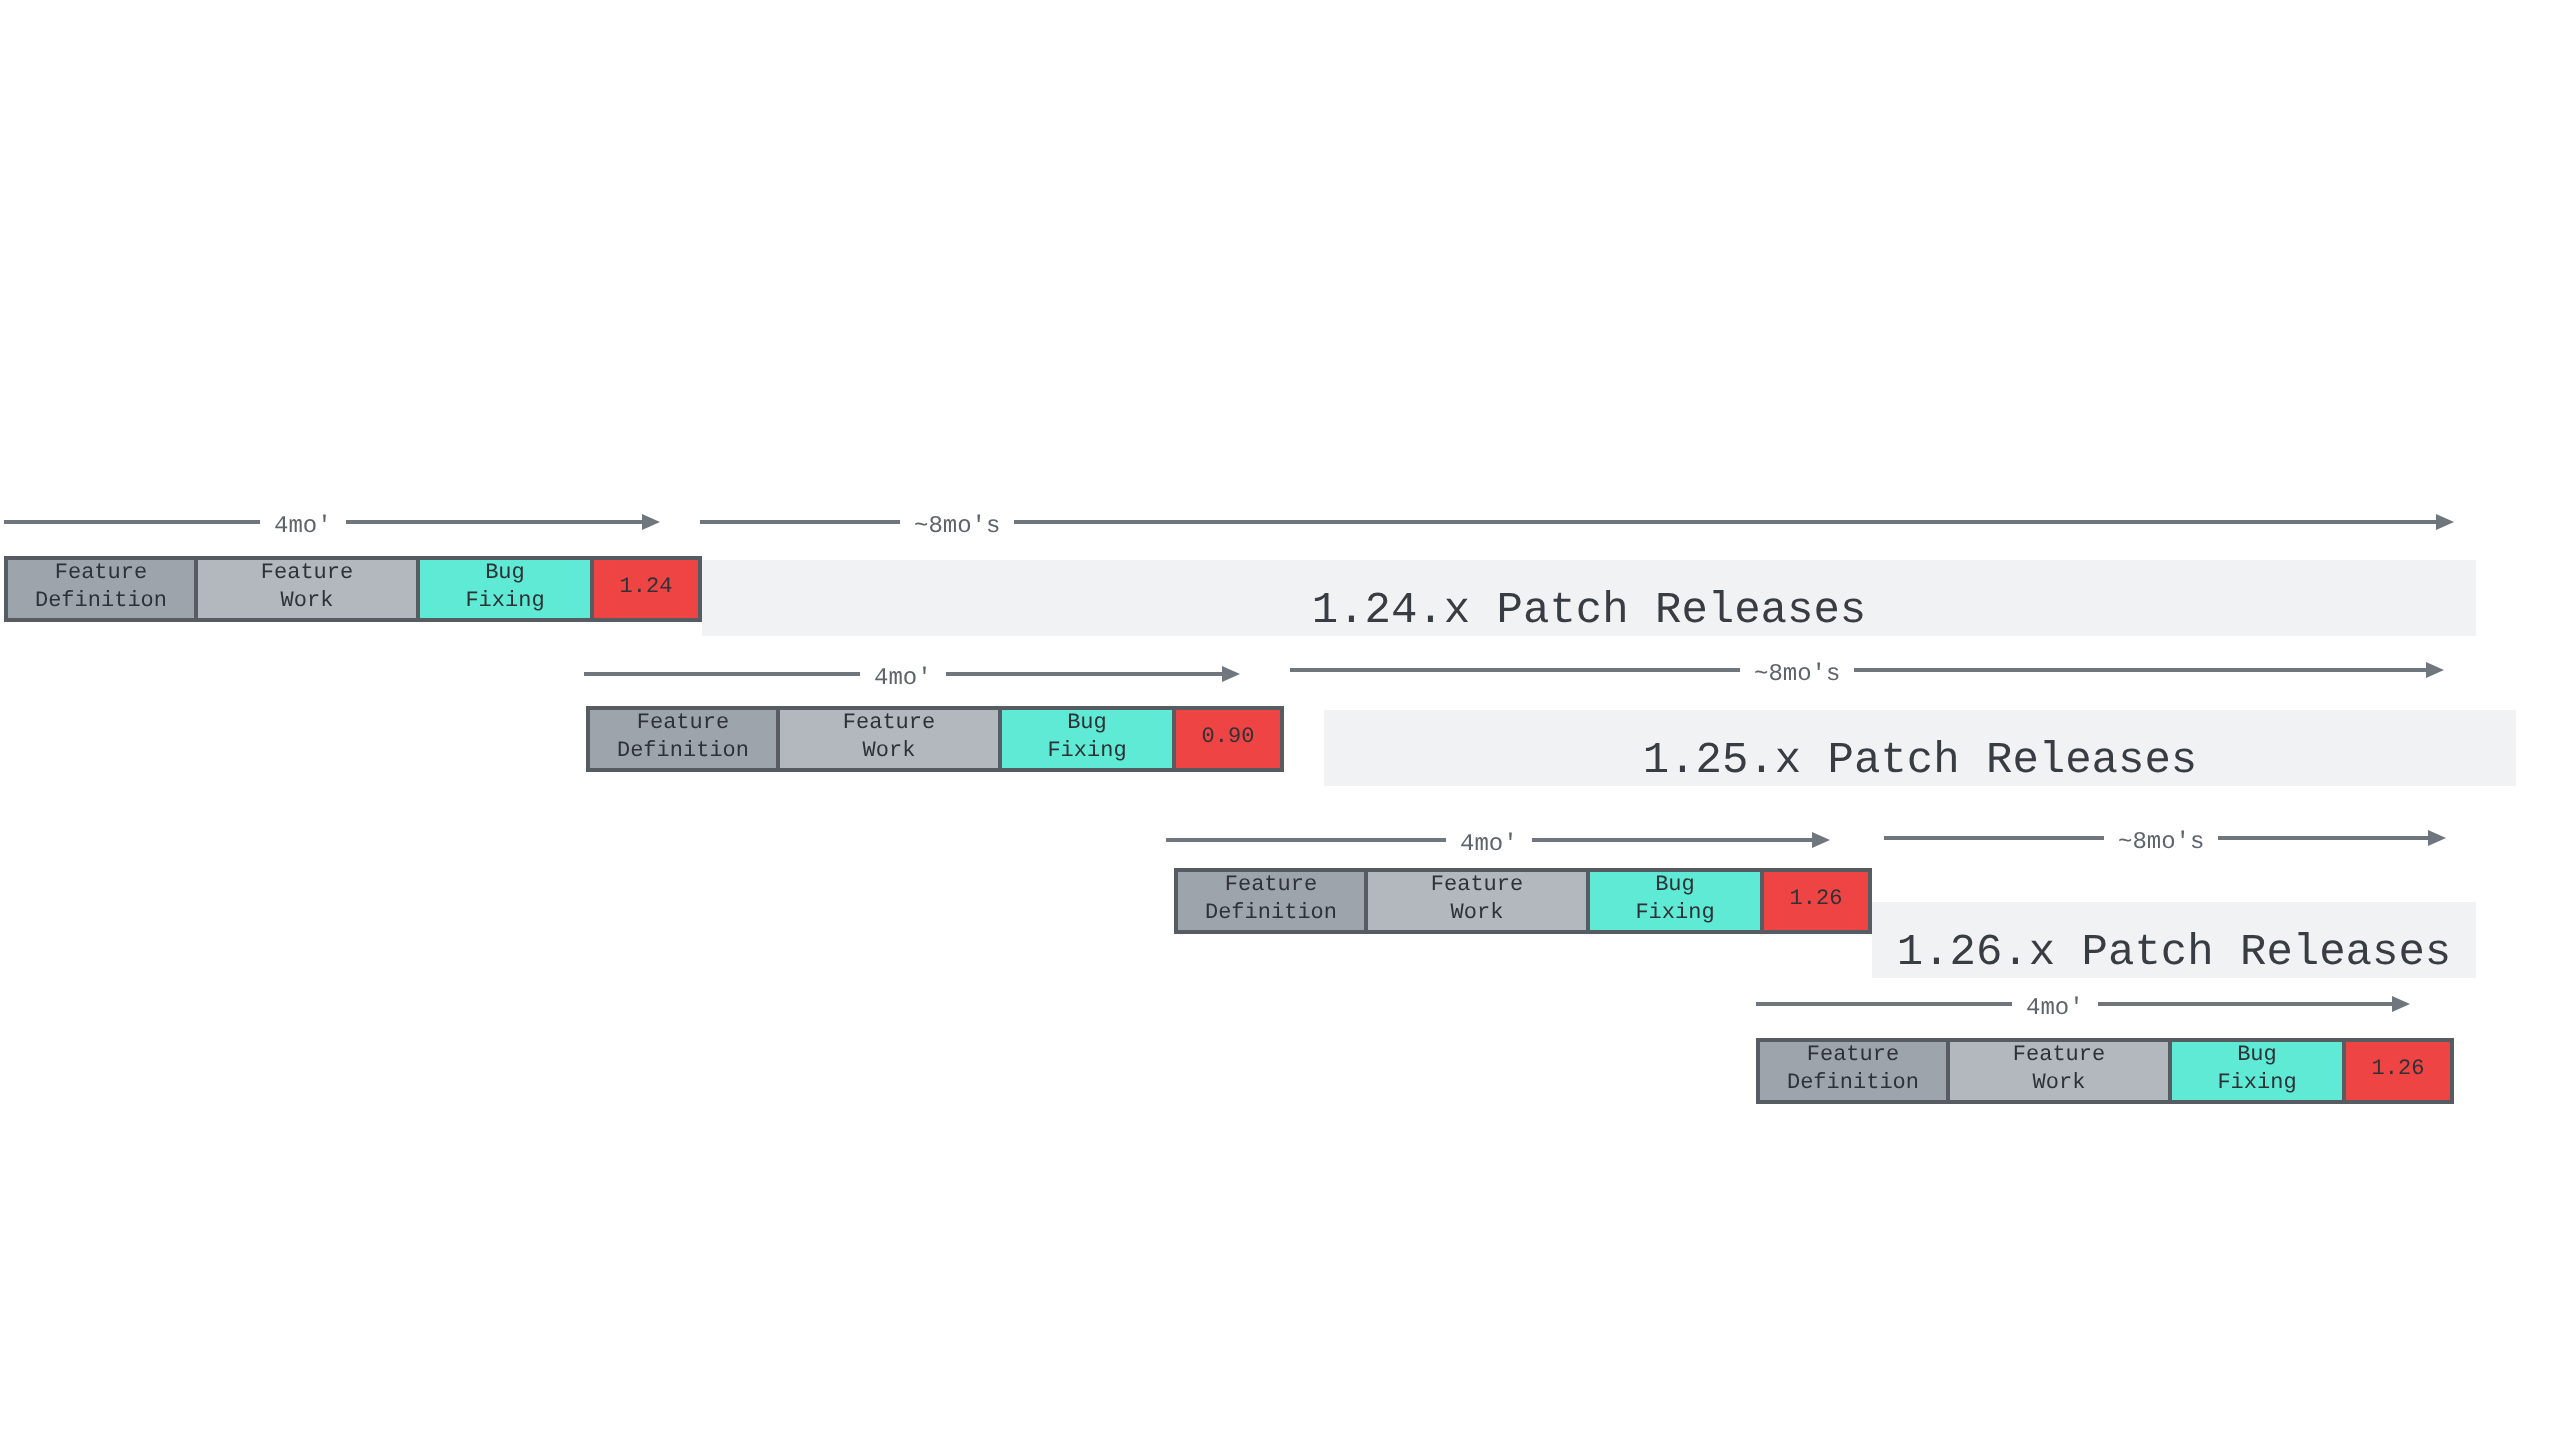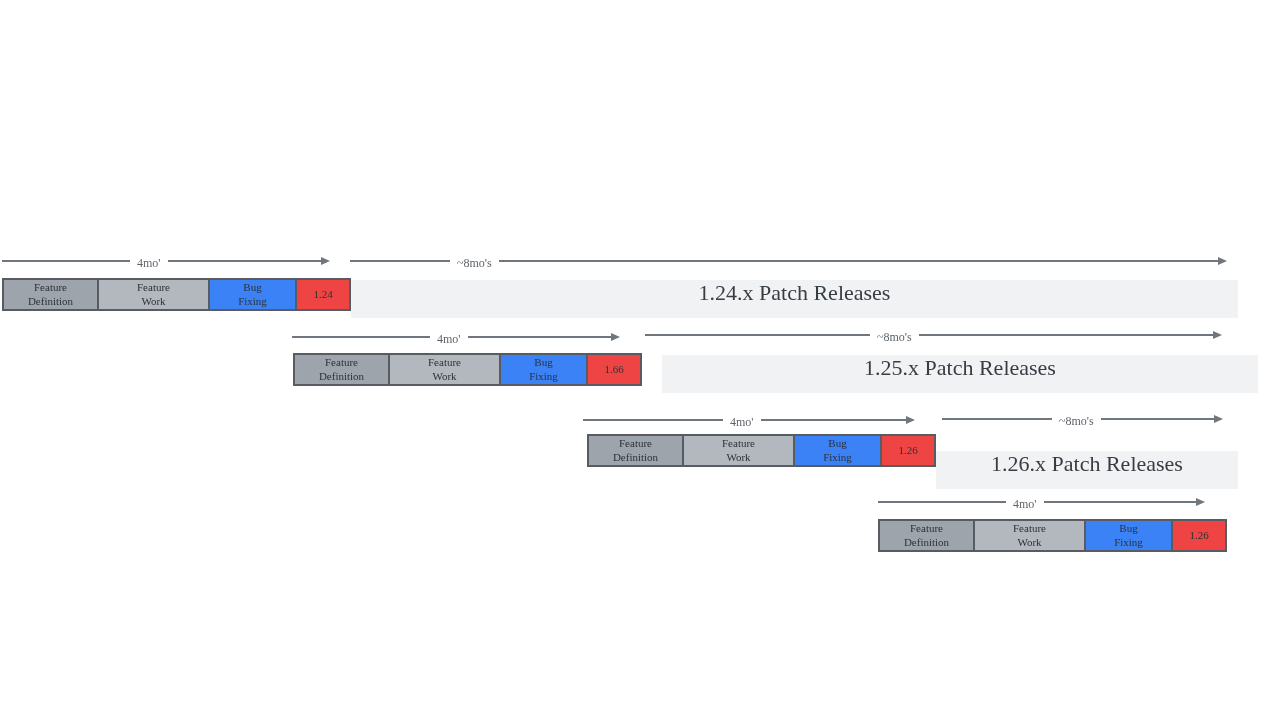--- a/index.html
+++ b/index.html
@@ -1,21 +1,21 @@
 <!DOCTYPE html>
 <html><head>
 <meta charset="utf-8">
 <style>
   html,body{margin:0;padding:0;background:#ffffff;}
   .canvas{
     position:relative;
     width:1280px;height:719px;
     background:#ffffff;
     overflow:hidden;
-    font-family:Liberation Serif, serif;
+    font-family:Liberation Mono, monospace;
   }
   
   .arrow{
     position:absolute;
     display:flex;
     align-items:center;
     height:14px;
   }
   .arrow .seg{height:2px;background:#70767d;}
   .arrow .seg.rest{flex:1;}
@@ -41,28 +41,28 @@
     box-sizing:border-box;
     border:2px solid #575c63;
     display:flex;align-items:center;justify-content:center;
     text-align:center;
     font-size:11px;line-height:1.25;color:#2e3237;
     white-space:pre-line;
   }
   .phase + .phase{border-left:none;}
   .phase.fd{width:97px;background:#9da4ab;}
   .phase.fw{width:111px;background:#b2b8be;}
-  .phase.bf{width:87px;background:#3b82f6;}
+  .phase.bf{width:87px;background:#5eead4;}
   .phase.ver{width:54px;background:#ef4444;font-size:11px;text-align:right;}
   
   .patch-bar{
     position:absolute;
     height:38px;
     background:#f1f2f4;
-    display:flex;align-items:flex-start;justify-content:center;
+    display:flex;align-items:flex-end;justify-content:center;
   }
   .patch-bar .patch-text{
     font-size:22px;color:#383d43;white-space:nowrap;
   }
 </style>
 </head>
 <body>
 
 <div class="canvas">
 
@@ -106,21 +106,21 @@
       <span class="seg rest"></span>
       <span class="head"></span>
     </div>
     <div class="phases" style="left:293px;top:353px">
       <div class="phase fd">Feature
 Definition</div>
       <div class="phase fw">Feature
 Work</div>
       <div class="phase bf">Bug
 Fixing</div>
-      <div class="phase ver">1.66</div>
+      <div class="phase ver">0.90</div>
     </div>
     <div class="patch-bar" style="left:662px;top:355px;width:596px">
       <span class="patch-text">1.25.x Patch Releases</span>
     </div>
   </div>
 
   <div>
     <div class="arrow" style="left:583px;top:413px;width:332px">
       <span class="seg" style="width:140px"></span>
       <span class="lbl">4mo'</span>

